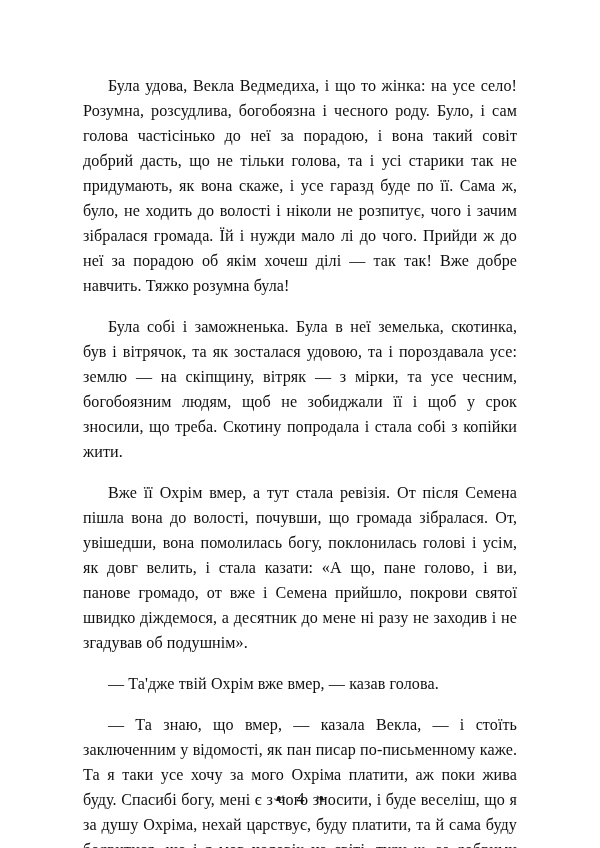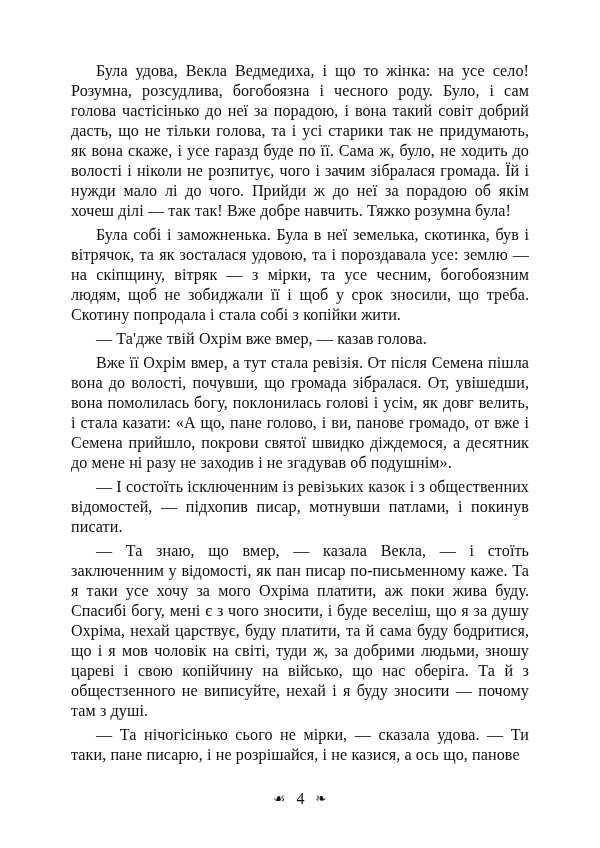--- a/index.html
+++ b/index.html
@@ -28,26 +28,26 @@
   }
 
   .text-block {
     position: absolute;
     left: 67px;
     top: 57px;
     width: 466px;
   }
 
   .para {
-    margin: 4px;
+    margin: 16px;
     text-align: justify;
     text-justify: inter-word;
     text-indent: 1.55em;
     font-size: 16.1px;
-    line-height: 20px;
+    line-height: 25px;
     letter-spacing: 0.005em;
     word-spacing: 0.005em;
     hyphens: none;
   }
 
   
   .para:last-of-type {
     margin-bottom: 0;
   }
 
@@ -81,23 +81,22 @@
   }
 </style>
 </head>
 <body>
 
 <div class="page">
 
   <div class="text-block">
     <p class="para">Була удова, Векла Ведмедиха, і що то жінка: на усе село! Розумна, розсудлива, богобоязна і чесного роду. Було, і сам голова частісінько до неї за порадою, і вона такий совіт добрий дасть, що не тільки голова, та і усі старики так не придумають, як вона скаже, і усе гаразд буде по її. Сама ж, було, не ходить до волості і ніколи не розпитує, чого і зачим зібралася громада. Їй і нужди мало лі до чого. Прийди ж до неї за порадою об якім хочеш ділі — так так! Вже добре навчить. Тяжко розумна була!</p>
     <p class="para">Була собі і заможненька. Була в неї земелька, скотинка, був і вітрячок, та як зосталася удовою, та і пороздавала усе: землю — на скіпщину, вітряк — з мірки, та усе чесним, богобоязним людям, щоб не зобиджали її і щоб у срок зносили, що треба. Скотину попродала і стала собі з копійки жити.</p>
+    <p class="para">Вже її Охрім вмер, а тут стала ревізія. От після Семена пішла вона до волості, почувши, що громада зібралася. От, увішедши, вона помолилась богу, поклонилась голові і усім, як довг велить, і стала казати: «А що, пане голово, і ви, панове громадо, от вже і Семена прийшло, покрови святої швидко діждемося, а десятник до мене ні разу не заходив і не згадував об подушнім».</p>
     <p class="para">— Та'дже твій Охрім вже вмер, — казав голова.</p>
-    <p class="para">Вже її Охрім вмер, а тут стала ревізія. От після Семена пішла вона до волості, почувши, що громада зібралася. От, увішедши, вона помолилась богу, поклонилась голові і усім, як довг велить, і стала казати: «А що, пане голово, і ви, панове громадо, от вже і Семена прийшло, покрови святої швидко діждемося, а десятник до мене ні разу не заходив і не згадував об подушнім».</p>
-    <p class="para">— І состоїть ісключенним із ревізьких казок і з общественних відомостей, — підхопив писар, мотнувши патлами, і покинув писати.</p>
     <p class="para">— Та знаю, що вмер, — казала Векла, — і стоїть заключенним у відомості, як пан писар по-письменному каже. Та я таки усе хочу за мого Охріма платити, аж поки жива буду. Спасибі богу, мені є з чого зносити, і буде веселіш, що я за душу Охріма, нехай царствує, буду платити, та й сама буду бодритися, що і я мов чоловік на світі, туди ж, за добрими людьми, зношу цареві і свою копійчину на військо, що нас оберіга. Та й з общестзенного не виписуйте, нехай і я буду зносити — почому там з душі.</p>
     <p class="para">— Та нічогісінько сього не мірки, — сказала удова. — Ти таки, пане писарю, і не розрішайся, і не казися, а ось що, панове</p>
   </div>
 
   <div class="footer">
     <span class="footer-inner">
       <span class="ornament ornament-left">☙</span><span class="page-number">4</span><span class="ornament ornament-right">❧</span>
     </span>
   </div>
 

